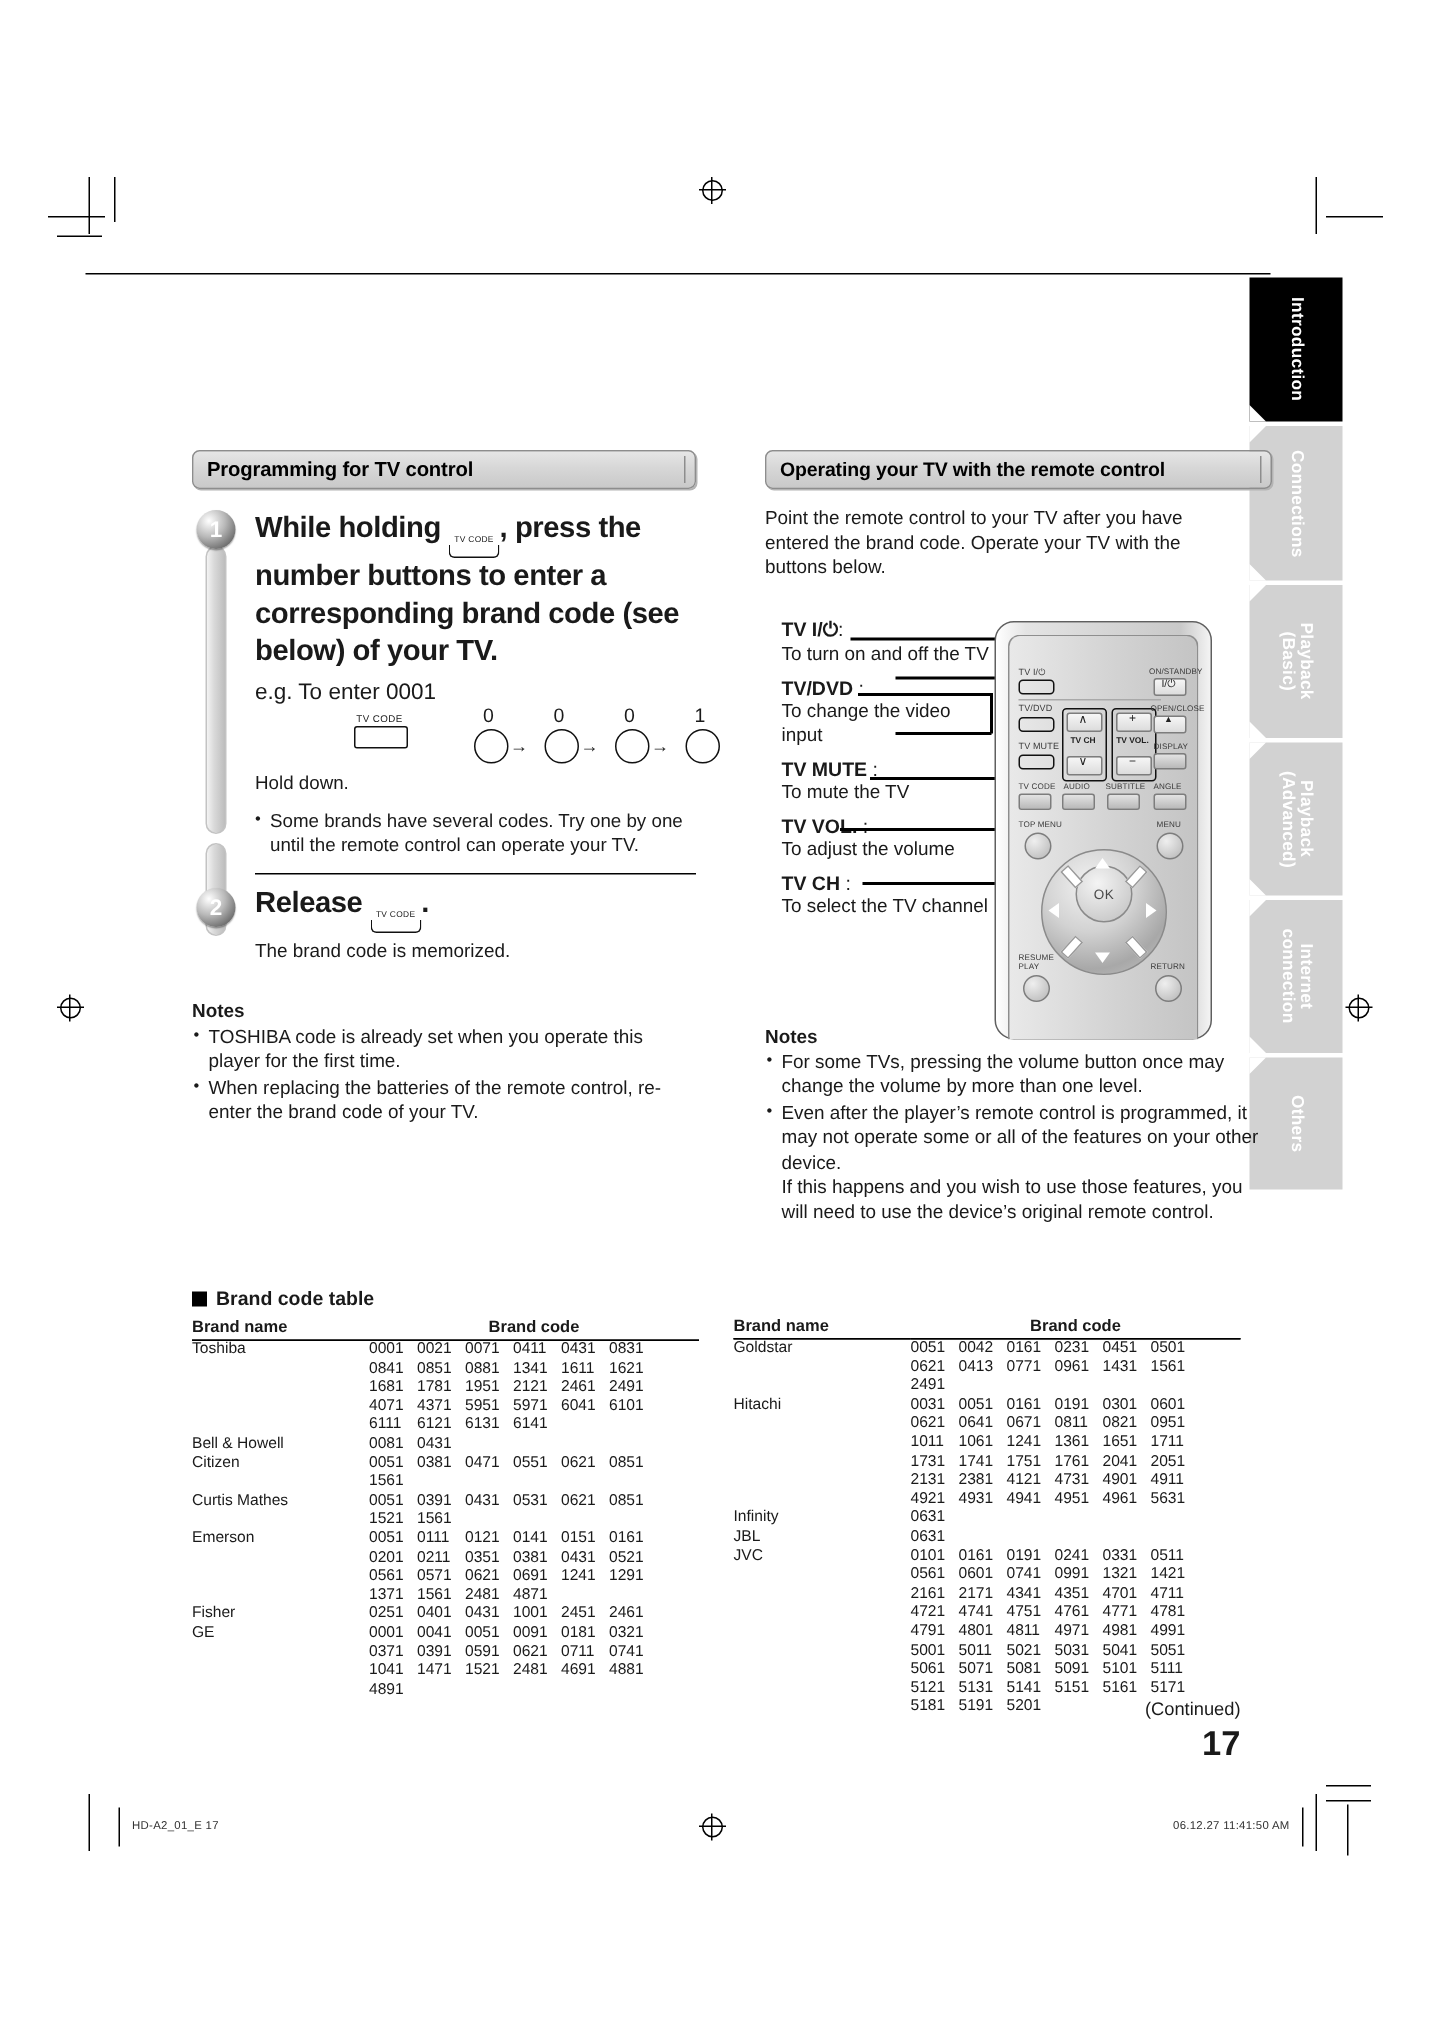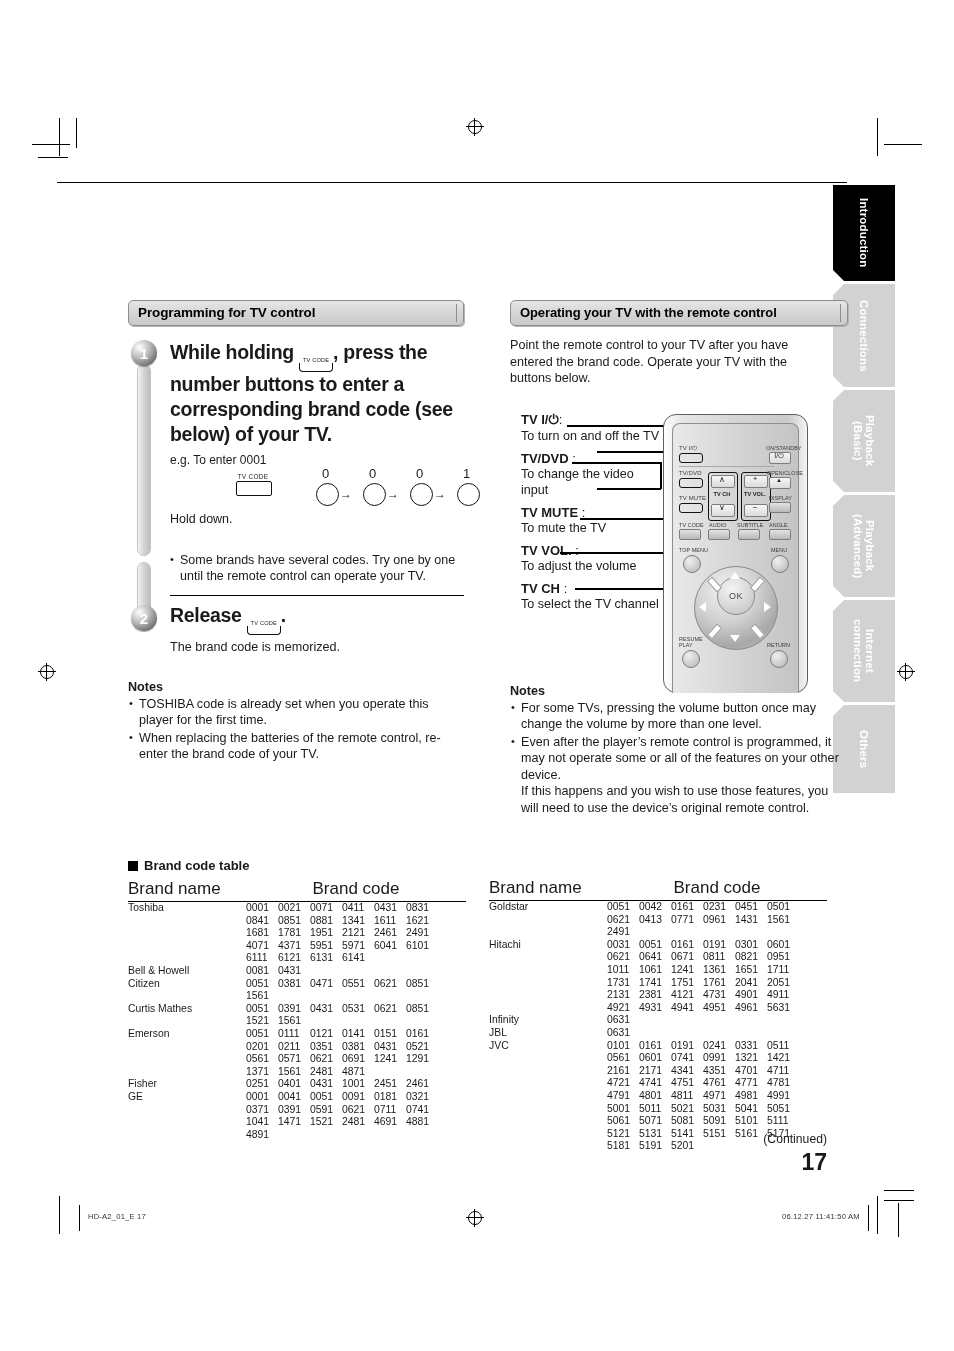--- a/index.html
+++ b/index.html
@@ -56,23 +56,23 @@
      background:radial-gradient(circle at 32% 28%,#ffffff 0%,#b9b9b9 42%,#6e6e6e 78%,#3b3b3b 100%);
      color:#ffffff;font-weight:bold;font-size:15px;
      display:flex;align-items:center;justify-content:center;
      box-shadow:0 1px 1px rgba(0,0,0,.35);}
   .bar{position:absolute;left:9px;width:14px;border-radius:7px;
      background:linear-gradient(to right,#f3f3f3 0%,#d9d9d9 40%,#bdbdbd 100%);
      border:1px solid #c3c3c3;box-sizing:border-box;}
 
   h2.bigstep{margin:0;font-size:19.5px;line-height:25px;font-weight:bold;
      letter-spacing:-0.3px;}
-  .eg{font-size:12px;margin-top:6px;}
+  .eg{font-size:15px;margin-top:6px;}
   .holddown{font-size:12.5px;margin-top:3px;}
-  .bullet{font-size:12.5px;line-height:16px;margin-top:26px;position:relative;
+  .bullet{font-size:12.5px;line-height:16px;margin-top:10px;position:relative;
      padding-left:10px;}
   .bullet:before{content:"\2022";position:absolute;left:0;top:-1px;font-size:11px;}
   .divider{height:1px;background:#000;margin:6px 0 7px 0;}
 
   
   .tvcode{display:inline-block;vertical-align:-3px;text-align:center;}
   .tvcode .cap{font-size:5.6px;line-height:6px;letter-spacing:.2px;font-weight:normal;
      display:block;white-space:nowrap;}
   .tvcode .btn{display:block;border:1.6px solid #111;border-top:none;
      border-radius:0 0 4px 4px;height:8px;}
@@ -138,21 +138,21 @@
   .rc-tri{position:absolute;width:0;height:0;}
   .rc-hr{position:absolute;height:1px;background:#a9a9a9;}
   .rc-slot{position:absolute;background:#ffffff;border:1px solid #9a9a9a;
      transform:rotate(0deg);}
 
   
   .tbl-title{font-weight:bold;font-size:13px;}
   .tbl-title .sq{display:inline-block;width:10px;height:10px;background:#000;
      margin-right:6px;vertical-align:-1px;}
   table.bct{border-collapse:collapse;font-size:10.4px;width:100%;margin-top:6px;}
-  table.bct th{font-weight:normal;font-size:17px;text-align:left;
+  table.bct th{font-weight:bold;font-size:11px;text-align:left;
      border-bottom:1.4px solid #000;padding:0 0 2px 0;}
   table.bct th.codehdr{text-align:center;}
   table.bct td{padding:0;vertical-align:top;line-height:12.6px;
      white-space:nowrap;}
   td.bn{width:118px;padding-right:6px;}
   td.cd span{display:inline-block;width:32px;}
 
   
   .continued{position:absolute;right:0;top:0;font-size:12.2px;}
   .pageno{position:absolute;right:0;top:17px;font-size:23px;font-weight:bold;}

